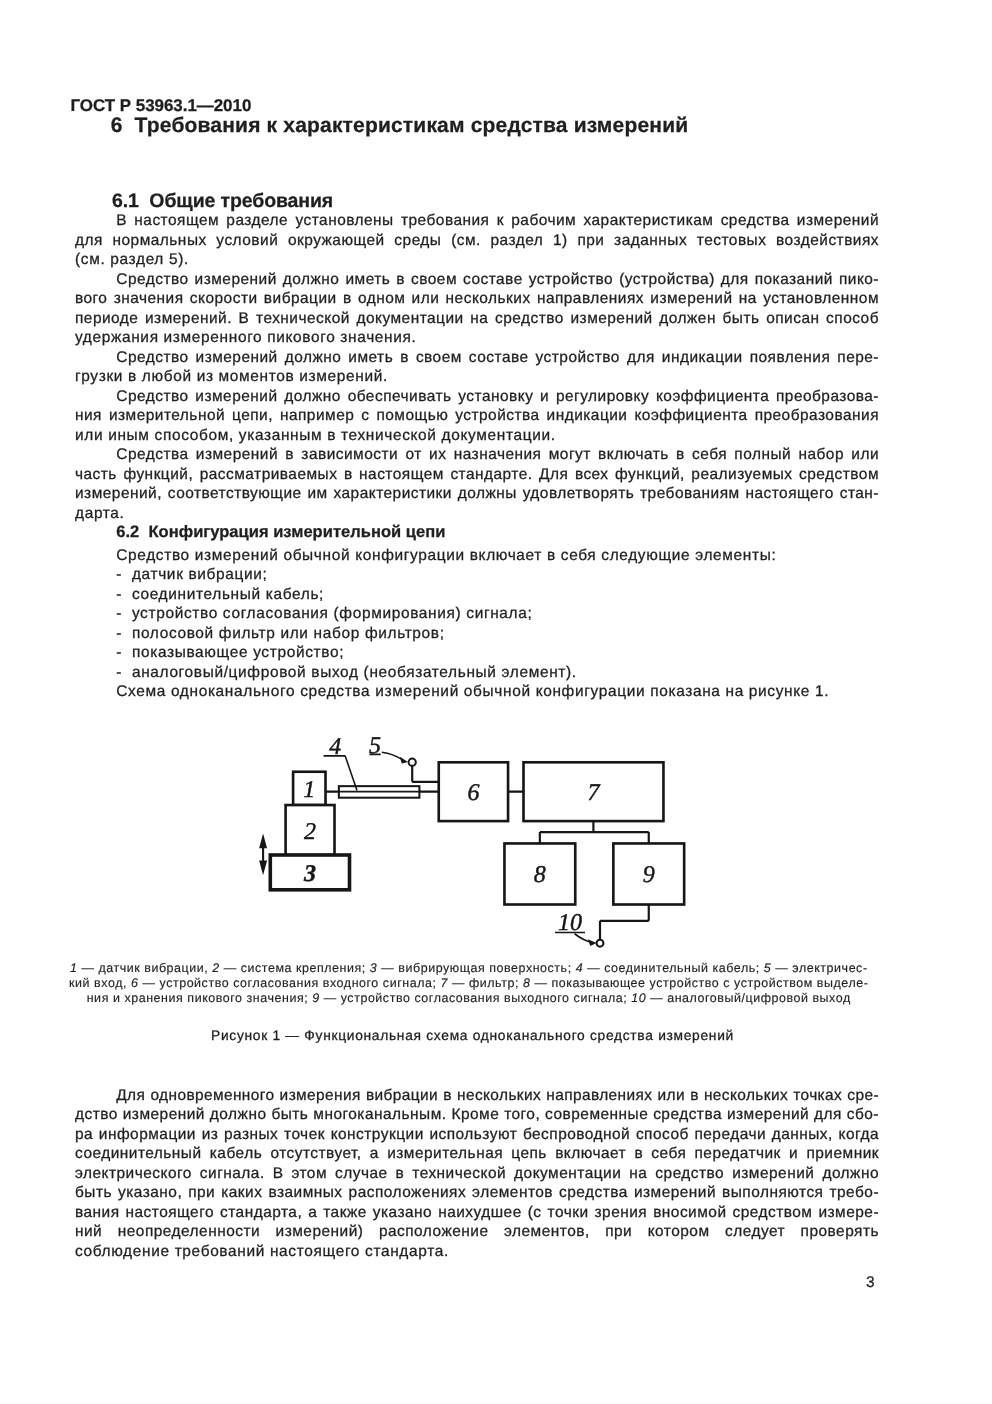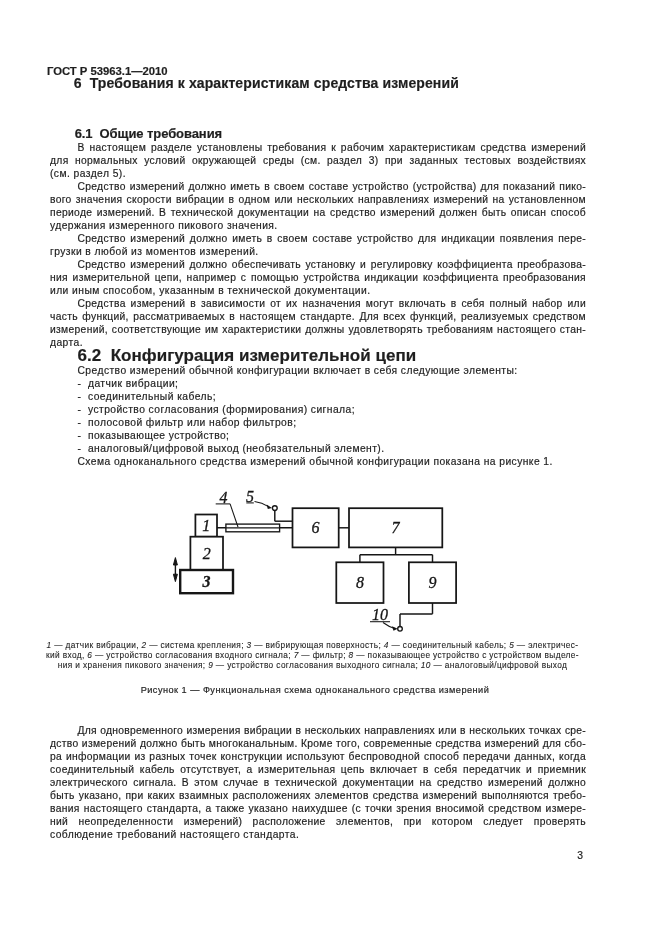--- a/index.html
+++ b/index.html
@@ -8,39 +8,39 @@
   .abs{position:absolute;}
   .hdr{top:65.1px;left:47px;width:537px;text-align:left;font-weight:bold;
        font-size:11.3px;line-height:13px;letter-spacing:-0.02px;}
   .h1{top:76px;left:73.8px;font-weight:bold;font-size:14px;line-height:14px;letter-spacing:0.12px;}
   .h61{top:126.7px;left:74.7px;font-weight:bold;font-size:13px;line-height:13px;letter-spacing:-0.08px;}
   .flow{left:50px;width:536px;font-size:10.3px;line-height:13px;letter-spacing:0.32px;}
   .f1{top:141.4px;}
   .ln{text-align:justify;text-align-last:justify;}
   .lft{text-align:left;text-align-last:left;letter-spacing:0.43px;}
   .ind{text-indent:27.5px;}
-  .h62{font-weight:bold;font-size:17px;letter-spacing:0.02px;text-indent:27.5px;
+  .h62{font-weight:bold;font-size:11px;letter-spacing:0.02px;text-indent:27.5px;
        text-align:center;text-align-last:left;}
   .cap{top:639.8px;left:42px;width:541px;text-align:center;font-size:8.3px;line-height:10.35px;
        letter-spacing:0.37px;-webkit-text-stroke:0.1px #1f1f1f;}
   .figcap{top:683.9px;left:47px;width:536px;text-align:center;font-size:9.2px;line-height:13px;
        letter-spacing:0.47px;}
   .f2{top:723.9px;}
   .pgnum{top:849.4px;left:47px;width:536px;text-align:right;font-size:10.3px;line-height:13px;}
   i{font-style:italic;}
 </style>
 </head>
 <body>
 <div class="abs hdr">ГОСТ Р 53963.1—2010</div>
 <div class="abs h1">6&nbsp;&nbsp;Требования к характеристикам средства измерений</div>
 <div class="abs h61">6.1&nbsp;&nbsp;Общие требования</div>
 
 <div class="abs flow f1">
 <div class="ln ind">В настоящем разделе установлены требования к рабочим характеристикам средства измерений</div>
-<div class="ln">для нормальных условий окружающей среды (см. раздел 3) при заданных тестовых воздействиях</div>
+<div class="ln">для нормальных условий окружающей среды (см. раздел 1) при заданных тестовых воздействиях</div>
 <div class="ln lft">(см. раздел 5).</div>
 <div class="ln ind">Средство измерений должно иметь в своем составе устройство (устройства) для показаний пико-</div>
 <div class="ln">вого значения скорости вибрации в одном или нескольких направлениях измерений на установленном</div>
 <div class="ln">периоде измерений. В технической документации на средство измерений должен быть описан способ</div>
 <div class="ln lft">удержания измеренного пикового значения.</div>
 <div class="ln ind">Средство измерений должно иметь в своем составе устройство для индикации появления пере-</div>
 <div class="ln lft">грузки в любой из моментов измерений.</div>
 <div class="ln ind">Средство измерений должно обеспечивать установку и регулировку коэффициента преобразова-</div>
 <div class="ln">ния измерительной цепи, например с помощью устройства индикации коэффициента преобразования</div>
 <div class="ln lft">или иным способом, указанным в технической документации.</div>

